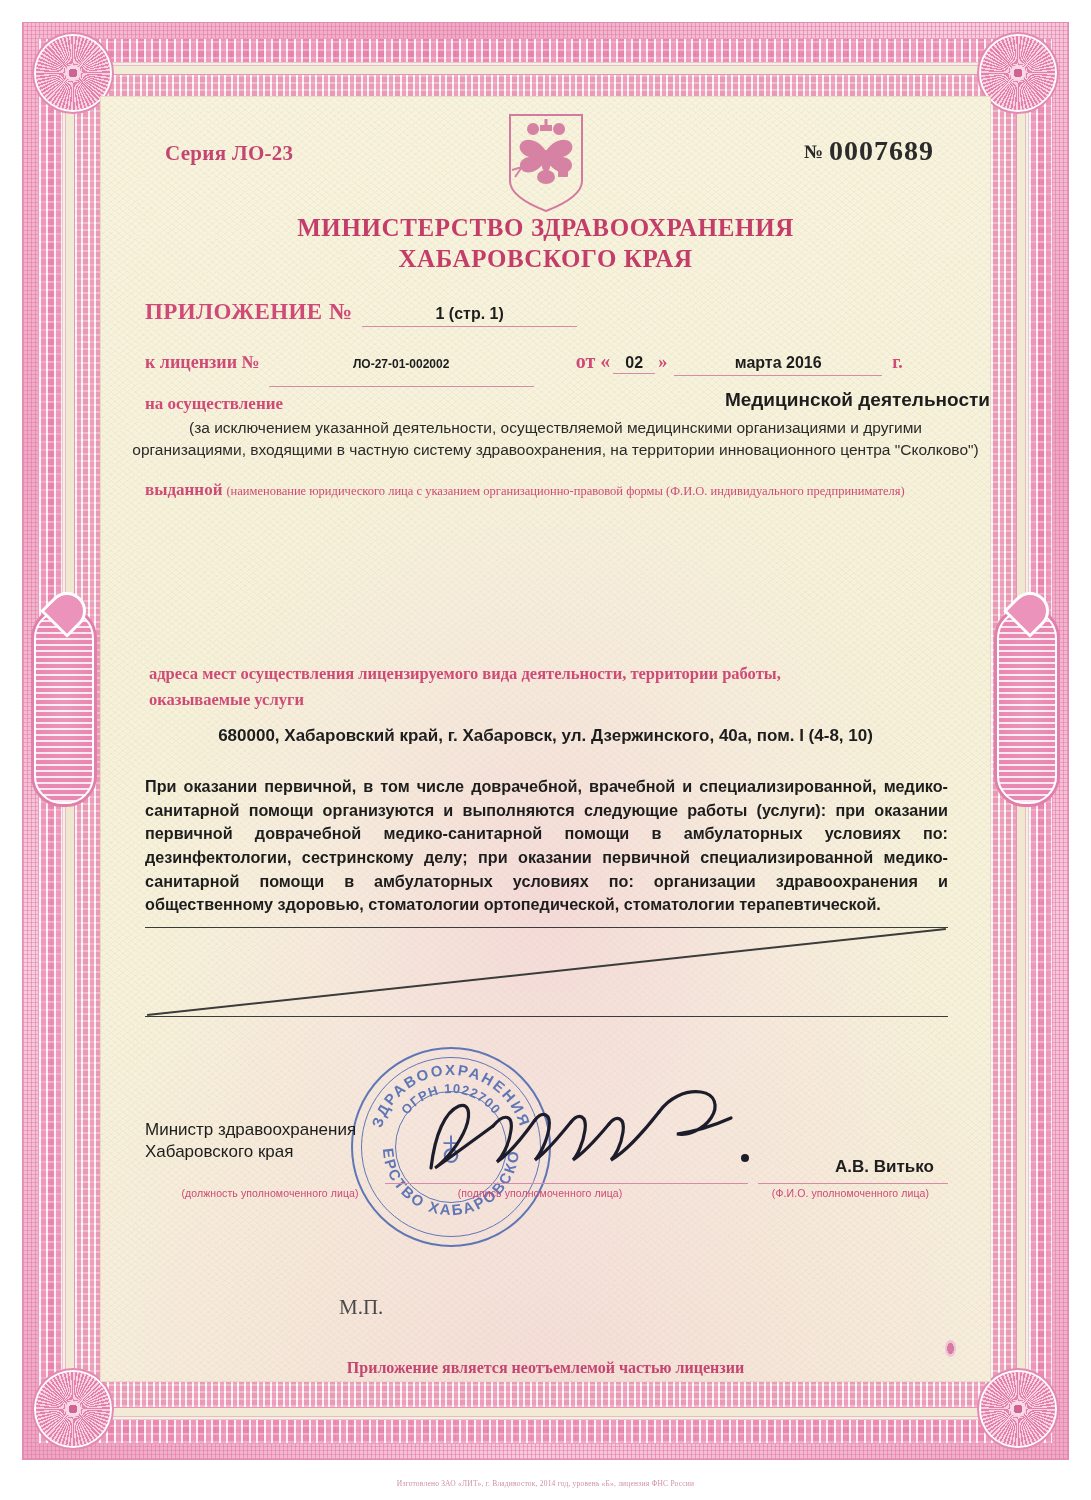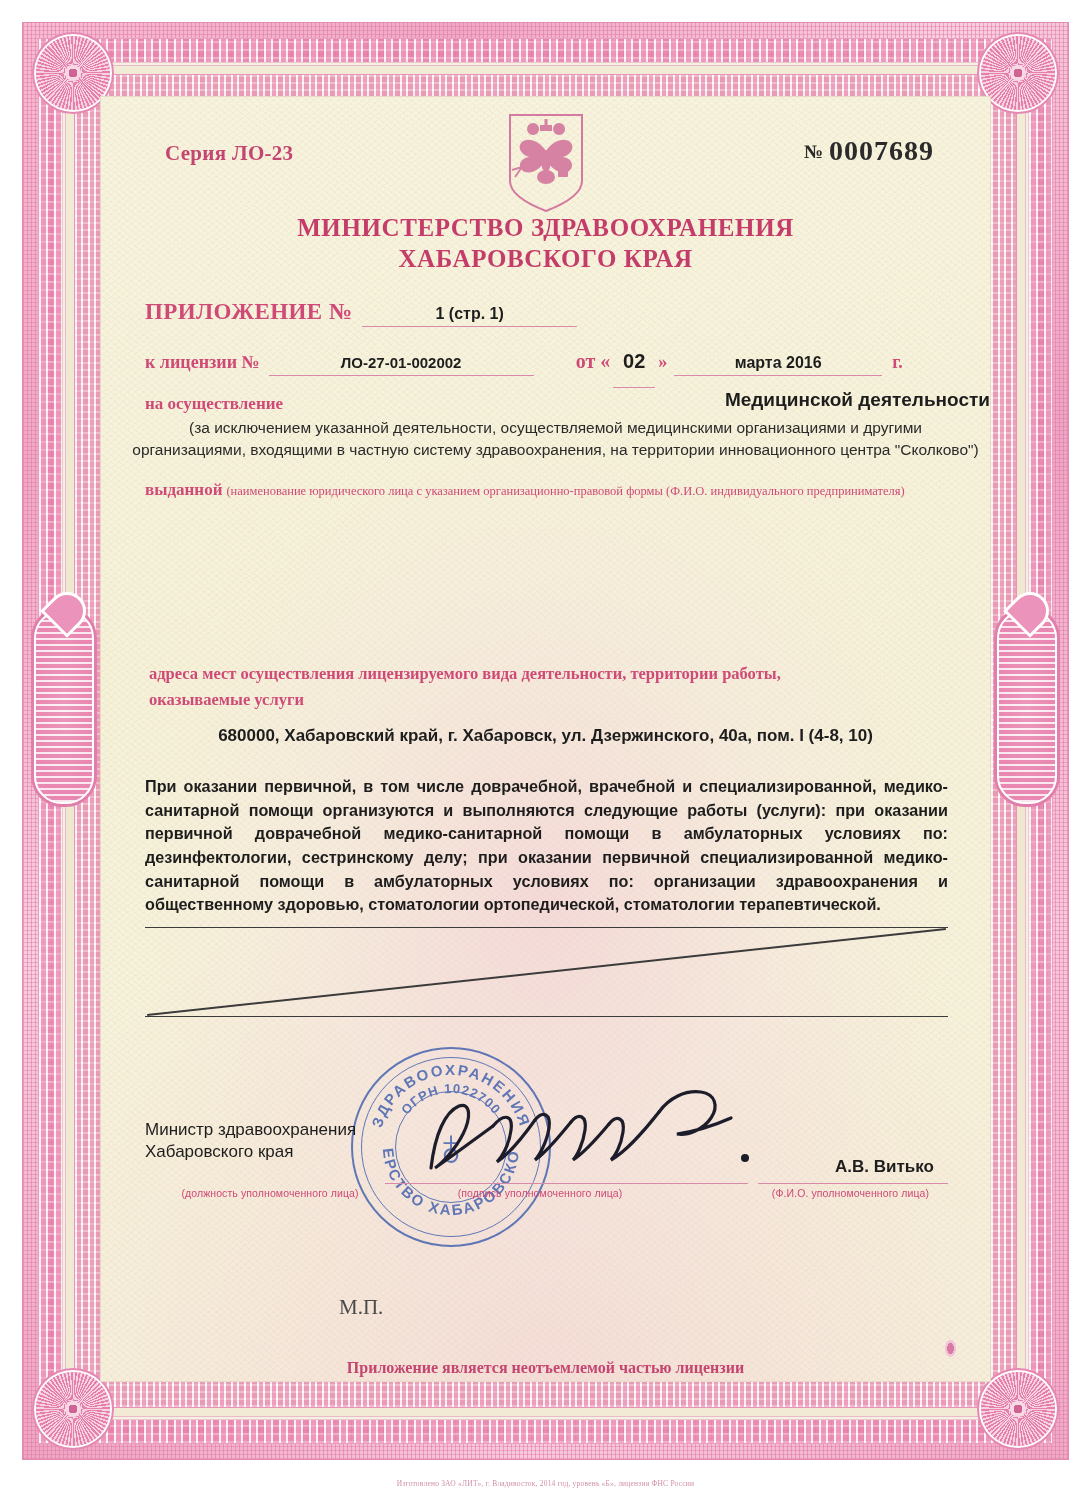--- a/index.html
+++ b/index.html
@@ -118,23 +118,23 @@
     font-family:"Liberation Sans",sans-serif;font-weight:bold;color:#1d1d1d;
     text-align:center;border-bottom:1px solid #d98aa8;
   }
 
   .r-prilozhenie{left:44px;top:202px;}
   .r-prilozhenie .lbl{font-size:23px;letter-spacing:.4px;}
   .r-prilozhenie .fill{font-size:16px;width:215px;margin-left:10px;padding-bottom:3px;}
 
   .r-licenzia{left:44px;top:253px;}
   .r-licenzia .lbl{font-size:18px;}
-  .r-licenzia .fill{font-size:15px;width:265px;margin-left:9px;padding-bottom:4px;}
+  .r-licenzia .fill{font-size:12px;width:265px;margin-left:9px;padding-bottom:15px;}
   .r-licenzia .ot{font-size:20px;margin-left:42px;}
-  .r-licenzia .day{font-size:20px;width:42px;margin:0 3px;padding-bottom:14px;}
+  .r-licenzia .day{font-size:16px;width:42px;margin:0 3px;padding-bottom:1px;}
   .r-licenzia .month{font-size:16px;width:208px;margin-left:7px;padding-bottom:3px;}
   .r-licenzia .g{font-size:18px;margin-left:10px;}
 
   .na-osu{
     position:absolute;left:44px;top:297px;
     font-family:"Liberation Serif",serif;font-weight:bold;font-size:17px;color:#cf4a77;
   }
   .activity{
     position:absolute;left:0;right:0;top:292px;text-align:right;
     font-family:"Liberation Sans",sans-serif;font-weight:bold;font-size:19px;color:#1d1d1d;

